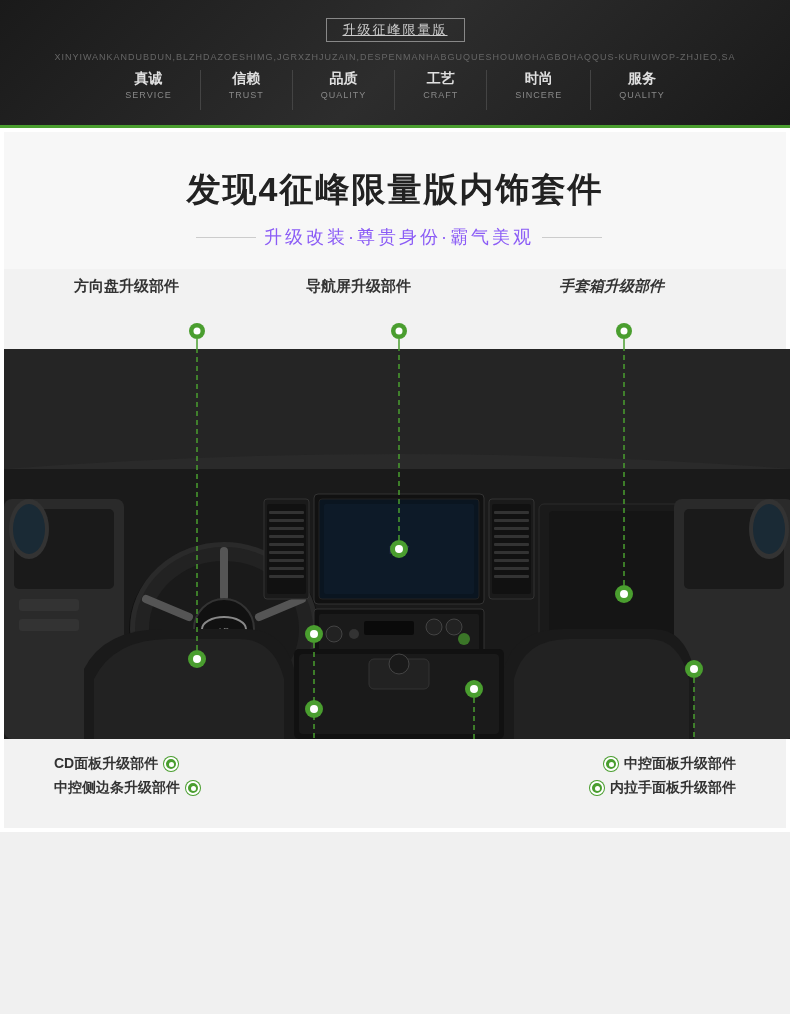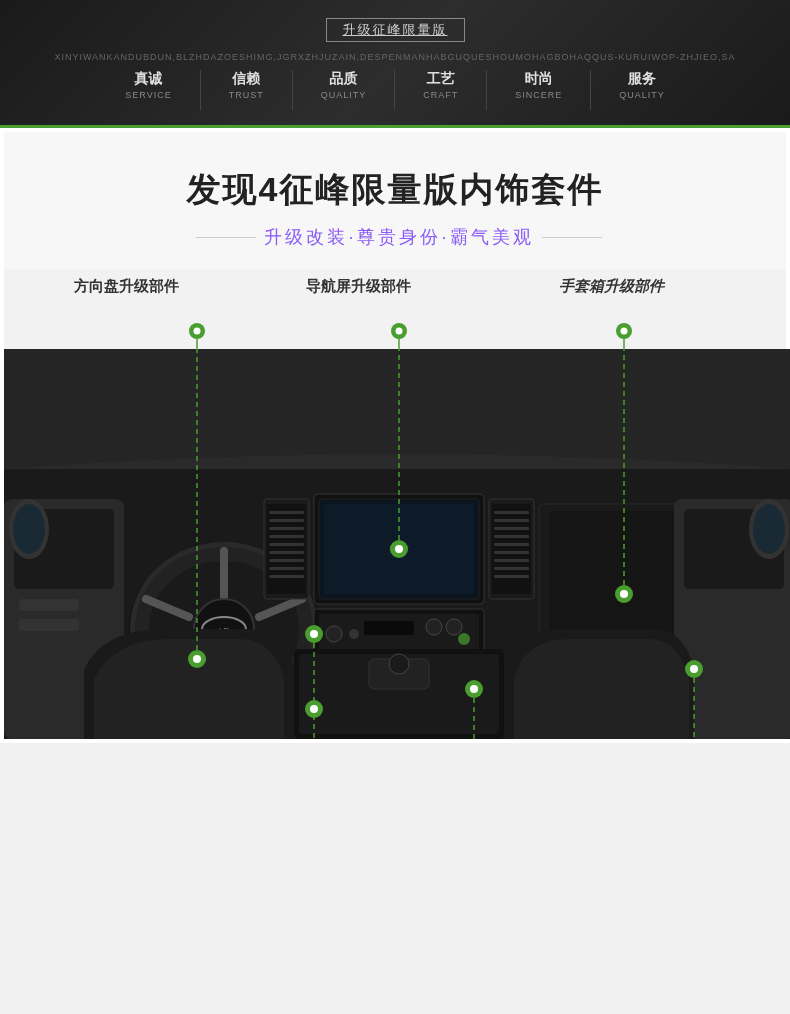--- a/index.html
+++ b/index.html
@@ -365,16 +365,40 @@
 
         <circle cx="690" cy="320" r="9" fill="#4a9e2f"></circle>
         <circle cx="690" cy="320" r="4" fill="white"></circle>
         <line x1="690" y1="329" x2="690" y2="390" stroke="#4a9e2f" stroke-width="1.5" stroke-dasharray="5,4"></line>
 
         <circle cx="310" cy="360" r="9" fill="#4a9e2f"></circle>
         <circle cx="310" cy="360" r="4" fill="white"></circle>
       </svg>
     </div>
 
+    <div style="background:#f2f2f2; padding: 16px 50px 25px; display:flex; justify-content:space-between;">
+
+      <div>
+        <div class="label-item">
+          <span>CD面板升级部件</span>
+          <span class="dot-indicator"></span>
+        </div>
+        <div class="label-item">
+          <span>中控侧边条升级部件</span>
+          <span class="dot-indicator"></span>
+        </div>
+      </div>
+
+      <div>
+        <div class="label-item right">
+          <span class="dot-indicator"></span>
+          <span>中控面板升级部件</span>
+        </div>
+        <div class="label-item right">
+          <span class="dot-indicator"></span>
+          <span>内拉手面板升级部件</span>
+        </div>
+      </div>
+    </div>
 
   </div>
 
 </div>
 
 </body></html>

